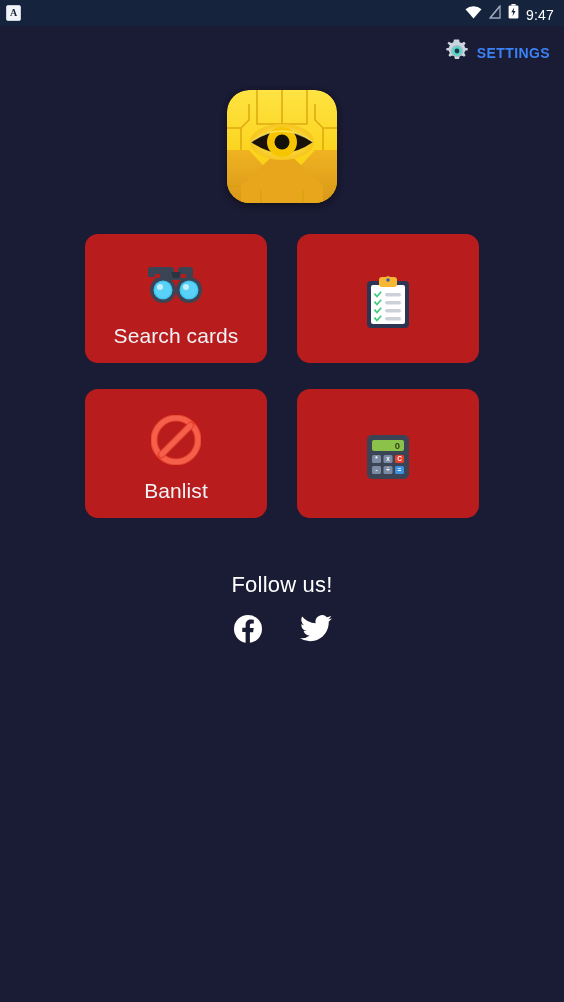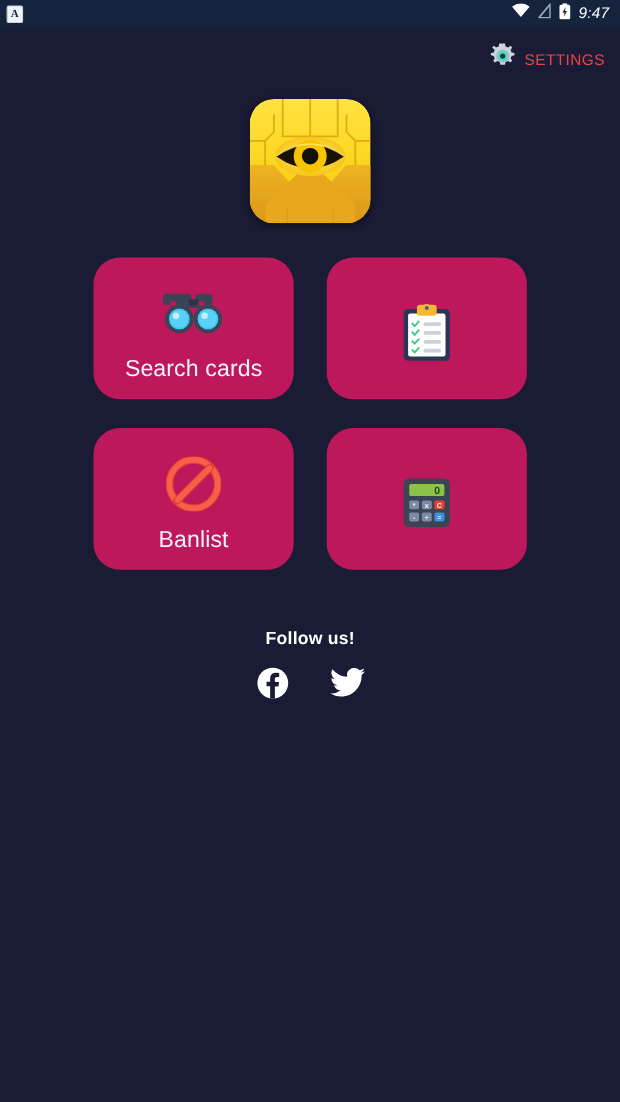--- a/index.html
+++ b/index.html
@@ -23,21 +23,21 @@
     top: 0; left: 0;
     width: 564px;
     height: 26px;
     background: #15233c;
     display: flex;
     align-items: center;
     justify-content: space-between;
     padding: 0 10px 0 6px;
   }
   .sb-left { display: flex; align-items: center; gap: 6px; }
-  .sb-right { display: flex; align-items: flex-start; gap: 7px; font-style: italic; }
+  .sb-right { display: flex; align-items: flex-end; gap: 7px; }
   .sb-appglyph {
     width: 15px; height: 16px;
     border: 1px solid #c9d2de;
     border-radius: 2px;
     background: #f2f5f8;
     color: #15233c;
     font-size: 10px;
     font-weight: bold;
     line-height: 14px;
     text-align: center;
@@ -53,23 +53,23 @@
   .settings-row {
     position: absolute;
     top: 38px;
     right: 14px;
     display: flex;
     align-items: center;
     gap: 7px;
     cursor: pointer;
   }
   .settings-label {
-    color: #ef4444;
+    color: #3b82f6;
     font-size: 14px;
-    font-weight: normal;
+    font-weight: bold;
     letter-spacing: .4px;
   }
 
   
   .logo-wrap {
     position: absolute;
     top: 90px;
     left: 0; right: 0;
     display: flex;
     justify-content: center;
@@ -88,22 +88,22 @@
     top: 234px;
     left: 85px;
     width: 394px;
     display: grid;
     grid-template-columns: 182px 182px;
     grid-template-rows: 129px 129px;
     column-gap: 30px;
     row-gap: 26px;
   }
   .card {
-    background: #be185d;
-    border-radius: 24px;
+    background: #b91c1c;
+    border-radius: 13px;
     display: flex;
     flex-direction: column;
     align-items: center;
     justify-content: center;
     cursor: pointer;
     gap: 10px;
     padding-top: 6px;
   }
   .card-icon {
     height: 58px;
@@ -123,22 +123,22 @@
   .follow {
     position: absolute;
     top: 572px;
     left: 0; right: 0;
     display: flex;
     flex-direction: column;
     align-items: center;
   }
   .follow-title {
     color: #ffffff;
-    font-size: 16px;
-    font-weight: bold;
+    font-size: 22px;
+    font-weight: normal;
     letter-spacing: .2px;
   }
   .social-row {
     margin-top: 17px;
     display: flex;
     gap: 36px;
     align-items: center;
   }
   .social-btn {
     cursor: pointer;

